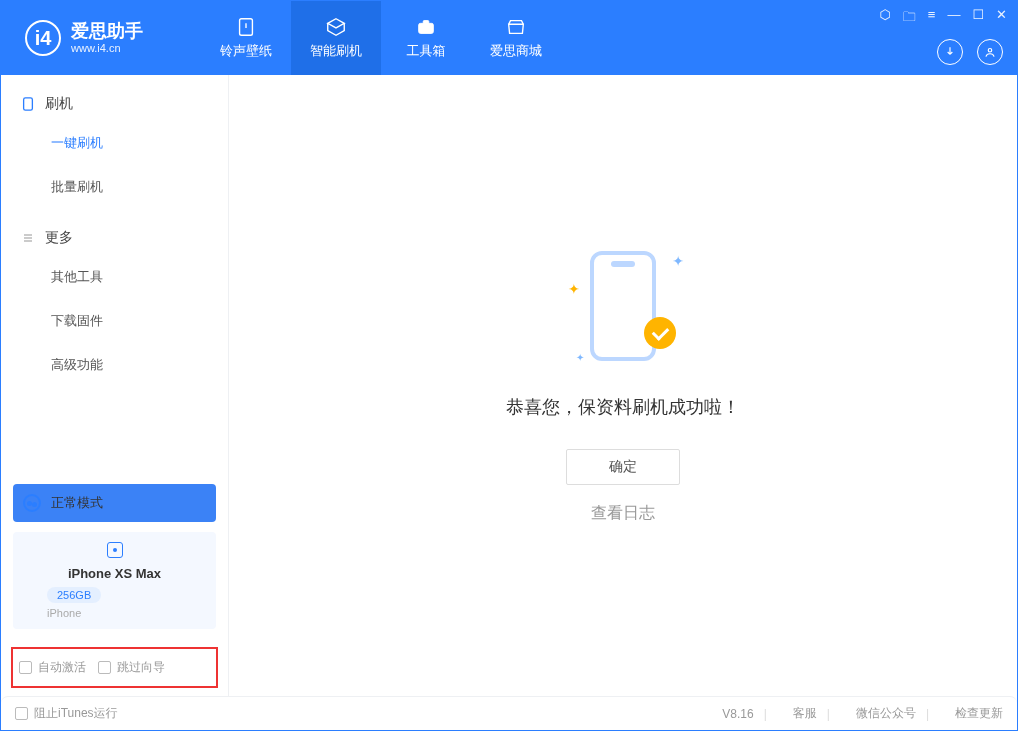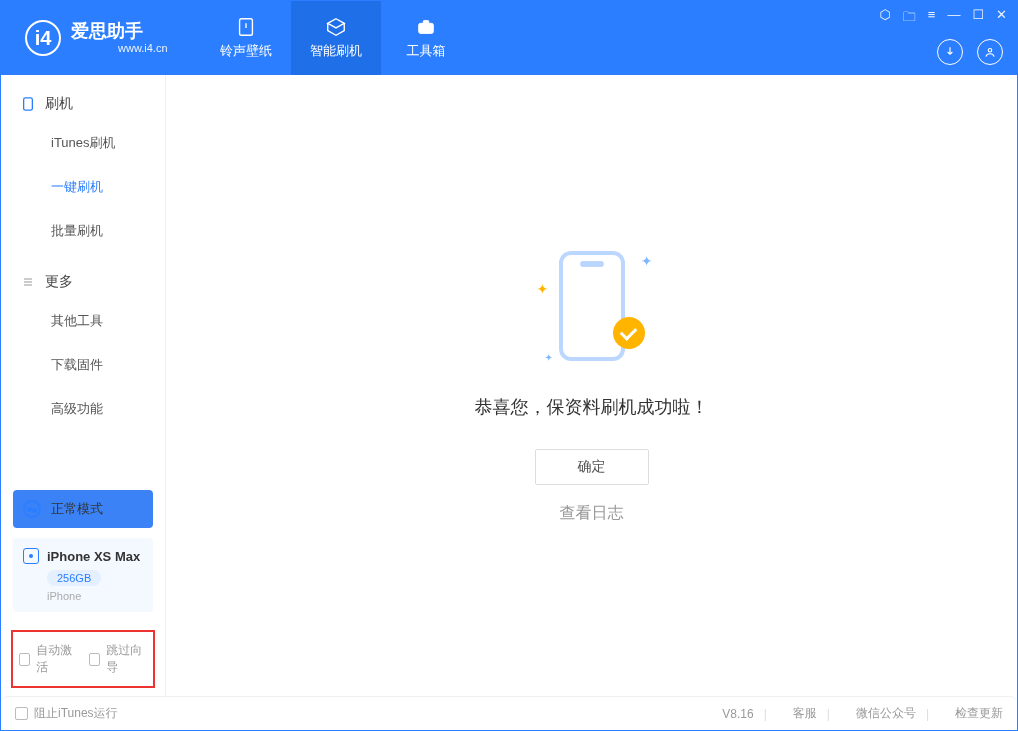--- a/index.html
+++ b/index.html
@@ -5,48 +5,48 @@
 * { box-sizing: border-box; margin: 0; padding: 0; }
 body { font-family: "Microsoft YaHei", Arial, sans-serif; font-size: 13px; color: #333; background: #fff; }
 .app { width: 1018px; height: 731px; border: 1px solid #2b7eff; display: flex; flex-direction: column; background: #fff; }
 
 
 .header { height: 74px; background: #2b7eff; display: flex; align-items: center; position: relative; }
 .logo-block { width: 200px; display: flex; align-items: center; padding-left: 24px; }
 .logo-icon { width: 36px; height: 36px; border: 2px solid #fff; border-radius: 50%; display: flex; align-items: center; justify-content: center; color: #fff; font-weight: bold; font-size: 20px; margin-right: 10px; }
 .logo-text { color: #fff; }
 .logo-title { font-size: 18px; font-weight: 600; line-height: 1.1; }
-.logo-sub { font-size: 11px; opacity: .9; margin-left: 47px; }
+.logo-sub { font-size: 11px; opacity: .9; }
 .nav { display: flex; height: 100%; }
 .nav-item { width: 90px; display: flex; flex-direction: column; align-items: center; justify-content: center; color: #fff; font-size: 13px; cursor: pointer; gap: 4px; }
 .nav-item.active { background: #1f6fe8; }
 .nav-icon { width: 22px; height: 22px; display: flex; align-items: center; justify-content: center; }
 .nav-icon svg { width: 22px; height: 22px; fill: #fff; stroke: #fff; }
 .win-ctrls { position: absolute; right: 10px; top: 6px; display: flex; gap: 12px; }
 .win-ctrls span { color: #fff; opacity: .9; cursor: pointer; font-size: 13px; }
 .header-right { position: absolute; right: 14px; bottom: 10px; display: flex; gap: 14px; }
 .header-right .circ { width: 26px; height: 26px; border: 1.5px solid #fff; border-radius: 50%; display:flex; align-items:center; justify-content:center; }
 .header-right svg { stroke: #fff; fill: none; }
 
 
 .body { flex: 1; display: flex; min-height: 0; }
-.sidebar { width: 165px; border-right: 1px solid #eef0f3; display: flex; flex-direction: column; }
+.sidebar { width: 228px; border-right: 1px solid #eef0f3; display: flex; flex-direction: column; }
 .side-group-header { display: flex; align-items: center; padding: 20px 20px 8px 20px; color: #444; font-size: 14px; gap: 10px; }
 .side-group-header .ghdr-icon { width:14px; height:14px; display:flex; align-items:center; justify-content:center; }
 .side-items { padding-left: 50px; }
 .side-item { height: 44px; display: flex; align-items: center; color: #555; cursor: pointer; font-size: 13px; }
 .side-item.active { color: #2b7eff; }
 .side-spacer { flex: 1; }
 .side-status { margin: 10px 12px; background: #3b82f6; border-radius: 4px; padding: 10px; display: flex; align-items: center; gap: 10px; font-size: 13px; color: #333; }
 .side-status .sicon { width: 18px; height: 18px; border: 2px solid #2b7eff; border-radius: 50%; position: relative; }
 .side-status .sicon::before, .side-status .sicon::after { content:''; position:absolute; background:#2b7eff; border-radius:50%; }
 .side-status .sicon::before { width:5px; height:5px; left:2px; top:5px; }
 .side-status .sicon::after { width:5px; height:5px; right:2px; bottom:3px; }
 .side-device { margin: 0 12px 10px; background: #f4f8ff; border-radius: 4px; padding: 10px; }
-.side-device .dtop { display:flex; align-items:center; gap:8px; font-weight:600; color:#333; }
+.side-device .dtop { display:flex; align-items:center; gap:8px; font-weight:600; color:#333;flex-direction:column; }
 .side-device .dicon { width:16px; height:16px; border:1.5px solid #2b7eff; border-radius:3px; display:flex; align-items:center; justify-content:center; }
 .side-device .dicon::after { content:''; width:4px; height:4px; background:#2b7eff; border-radius:50%; }
 .capacity-badge { display:inline-block; margin-top:6px; margin-left:24px; background:#e4efff; color:#2b7eff; padding:2px 10px; border-radius:10px; font-size:11px; }
 .dev-type { margin-left:24px; margin-top:4px; color:#aaa; font-size:11px; }
 .side-checks { border:2px solid #e33; margin: 8px 10px; padding: 10px 6px; display:flex; gap:12px; }
 .chk-row { display:flex; align-items:center; gap:6px; color:#999; font-size:12px; cursor:pointer; }
 .chk-box { width:13px; height:13px; border:1px solid #bbb; border-radius:2px; }
 
 
 .main { flex:1; position:relative; display:flex; flex-direction:column; align-items:center; justify-content:center; }
@@ -104,20 +104,28 @@
       </div>
       <div class="nav-item">
         <span class="nav-icon">
             <svg viewBox="0 0 24 24">
               <rect x="4" y="8" width="16" height="11" rx="2" fill="#fff"></rect>
               <rect x="9" y="5" width="6" height="4" rx="1" fill="#fff"></rect>
             </svg>
           </span>
         <span>工具箱</span>
       </div>
+      <div class="nav-item">
+        <span class="nav-icon">
+            <svg viewBox="0 0 24 24">
+              <path d="M4 9h16l-1 10H5z M4 9l2-4h12l2 4" fill="none" stroke="#fff" stroke-width="1.5"></path>
+            </svg>
+          </span>
+        <span>爱思商城</span>
+      </div>
     </div>
     <div class="win-ctrls">
       <span>⬡</span>
       <span>🗀</span>
       <span>≡</span>
       <span>—</span>
       <span>☐</span>
       <span>✕</span>
     </div>
     <div class="header-right">
@@ -139,21 +147,20 @@
     <div class="sidebar">
       <div class="side-group-header">
         <span class="ghdr-icon">
             <svg width="12" height="14" viewBox="0 0 12 16">
               <rect x="1" y="1" width="10" height="14" rx="2" fill="none" stroke="#2b7eff" stroke-width="1.5"></rect>
             </svg>
           </span>
         <span>刷机</span>
       </div>
       <div class="side-items">
-        <div class="side-item">iTunes刷机</div>
         <div class="side-item active">一键刷机</div>
         <div class="side-item">批量刷机</div>
       </div>
       <div class="side-group-header">
         <span class="ghdr-icon">
             <svg width="12" height="12" viewBox="0 0 12 12">
               <path d="M2 3h8M2 6h8M2 9h8" stroke="#bbb" stroke-width="1.5"></path>
             </svg>
           </span>
         <span>更多</span>

